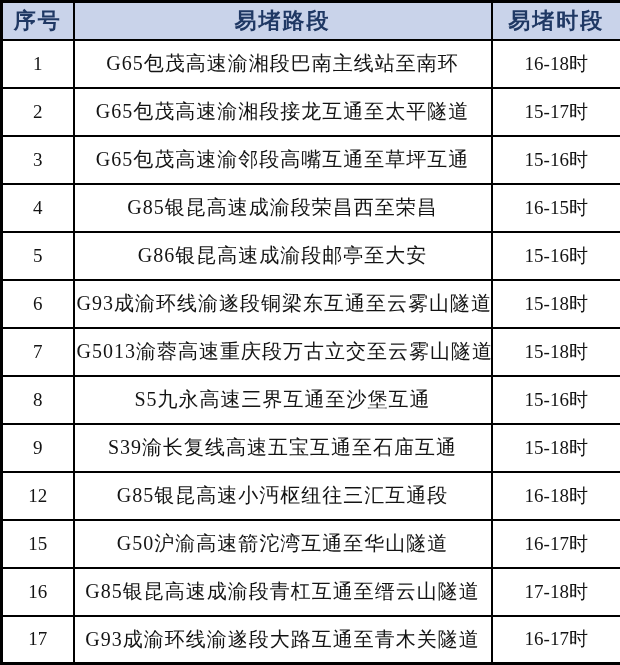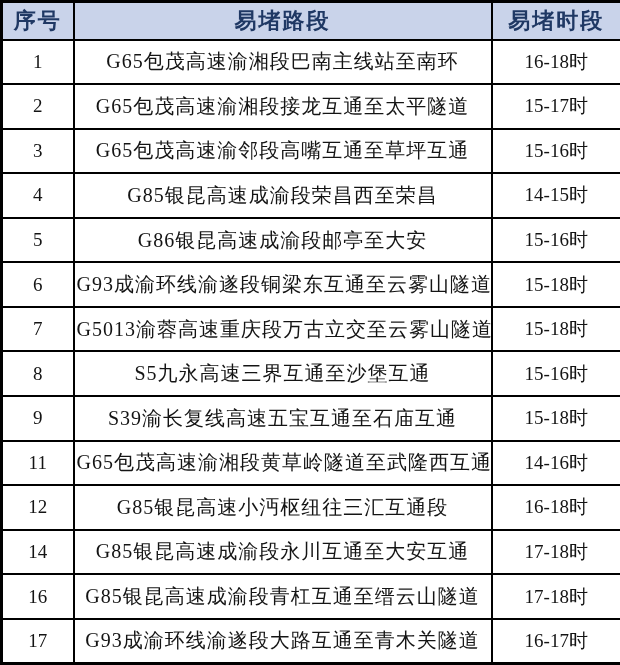--- a/index.html
+++ b/index.html
@@ -76,21 +76,21 @@
 
   <tr>
     <td class="cell-index">3</td>
     <td class="cell-section">G65包茂高速渝邻段高嘴互通至草坪互通</td>
     <td class="cell-time">15-16时</td>
   </tr>
 
   <tr>
     <td class="cell-index">4</td>
     <td class="cell-section">G85银昆高速成渝段荣昌西至荣昌</td>
-    <td class="cell-time">14-15时</td>
+    <td class="cell-time">16-15时</td>
   </tr>
 
   <tr>
     <td class="cell-index">5</td>
     <td class="cell-section">G86银昆高速成渝段邮亭至大安</td>
     <td class="cell-time">15-16时</td>
   </tr>
 
   <tr>
     <td class="cell-index">6</td>
@@ -110,39 +110,34 @@
     <td class="cell-time">15-16时</td>
   </tr>
 
   <tr>
     <td class="cell-index">9</td>
     <td class="cell-section">S39渝长复线高速五宝互通至石庙互通</td>
     <td class="cell-time">15-18时</td>
   </tr>
 
 
-  <tr>
-    <td class="cell-index">11</td>
-    <td class="cell-section">G65包茂高速渝湘段黄草岭隧道至武隆西互通</td>
-    <td class="cell-time">14-16时</td>
-  </tr>
 
   <tr>
     <td class="cell-index">12</td>
     <td class="cell-section">G85银昆高速小沔枢纽往三汇互通段</td>
     <td class="cell-time">16-18时</td>
   </tr>
 
 
+
   <tr>
-    <td class="cell-index">14</td>
-    <td class="cell-section">G85银昆高速成渝段永川互通至大安互通</td>
-    <td class="cell-time">17-18时</td>
+    <td class="cell-index">15</td>
+    <td class="cell-section">G50沪渝高速箭沱湾互通至华山隧道</td>
+    <td class="cell-time">16-17时</td>
   </tr>
-
 
   <tr>
     <td class="cell-index">16</td>
     <td class="cell-section">G85银昆高速成渝段青杠互通至缙云山隧道</td>
     <td class="cell-time">17-18时</td>
   </tr>
 
   <tr>
     <td class="cell-index">17</td>
     <td class="cell-section">G93成渝环线渝遂段大路互通至青木关隧道</td>

